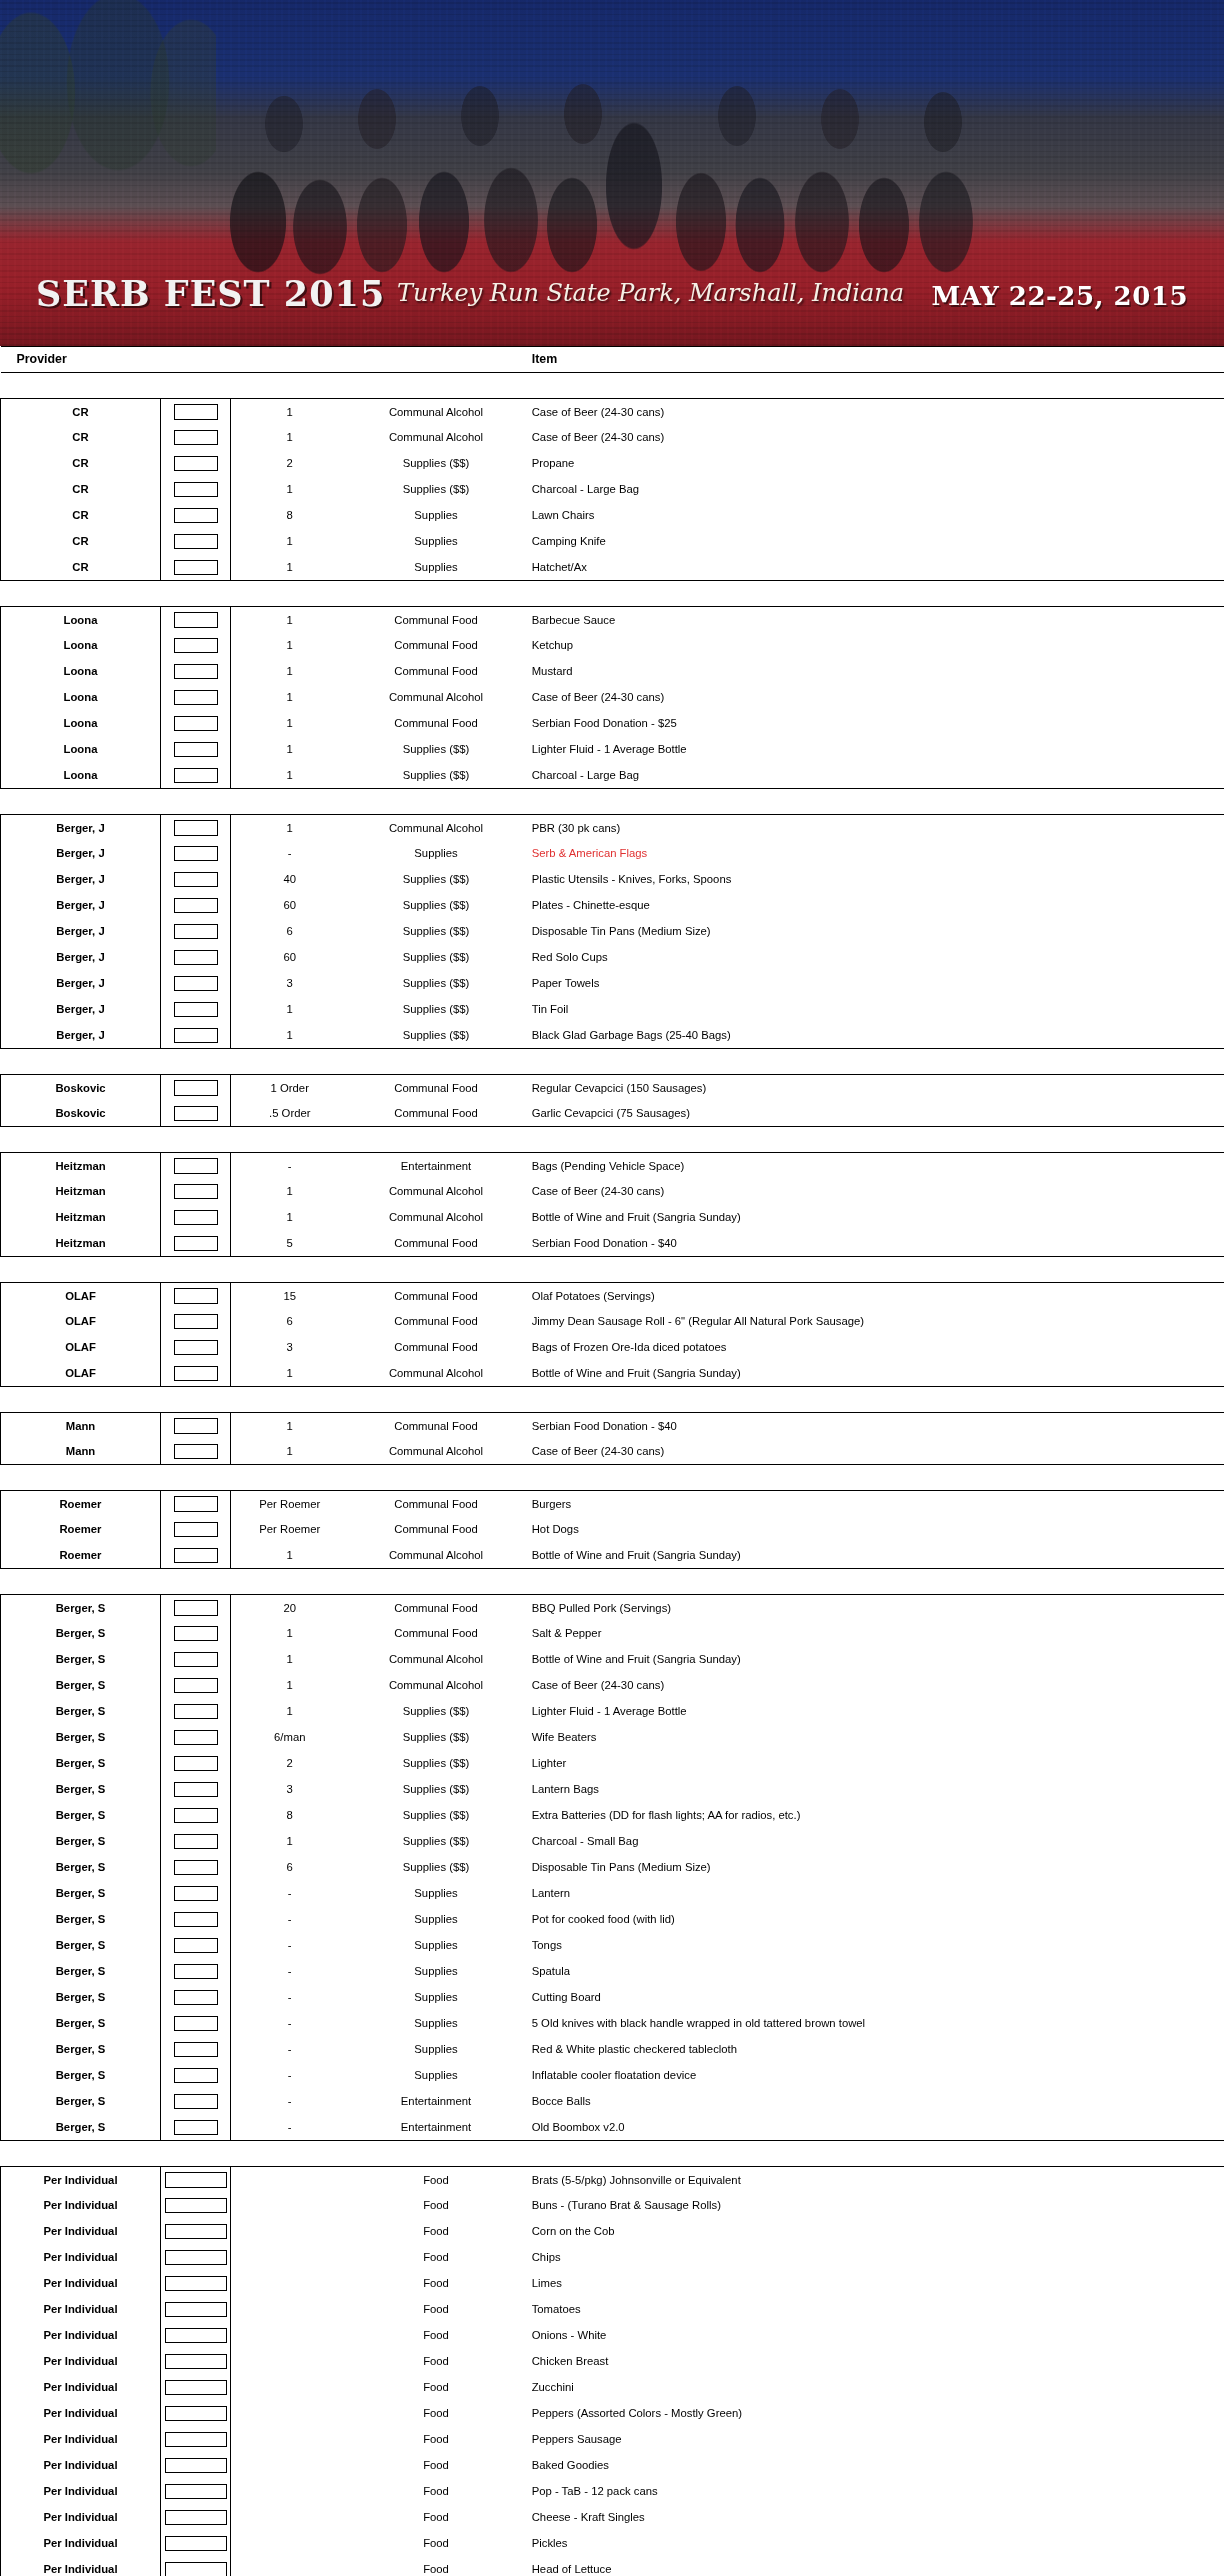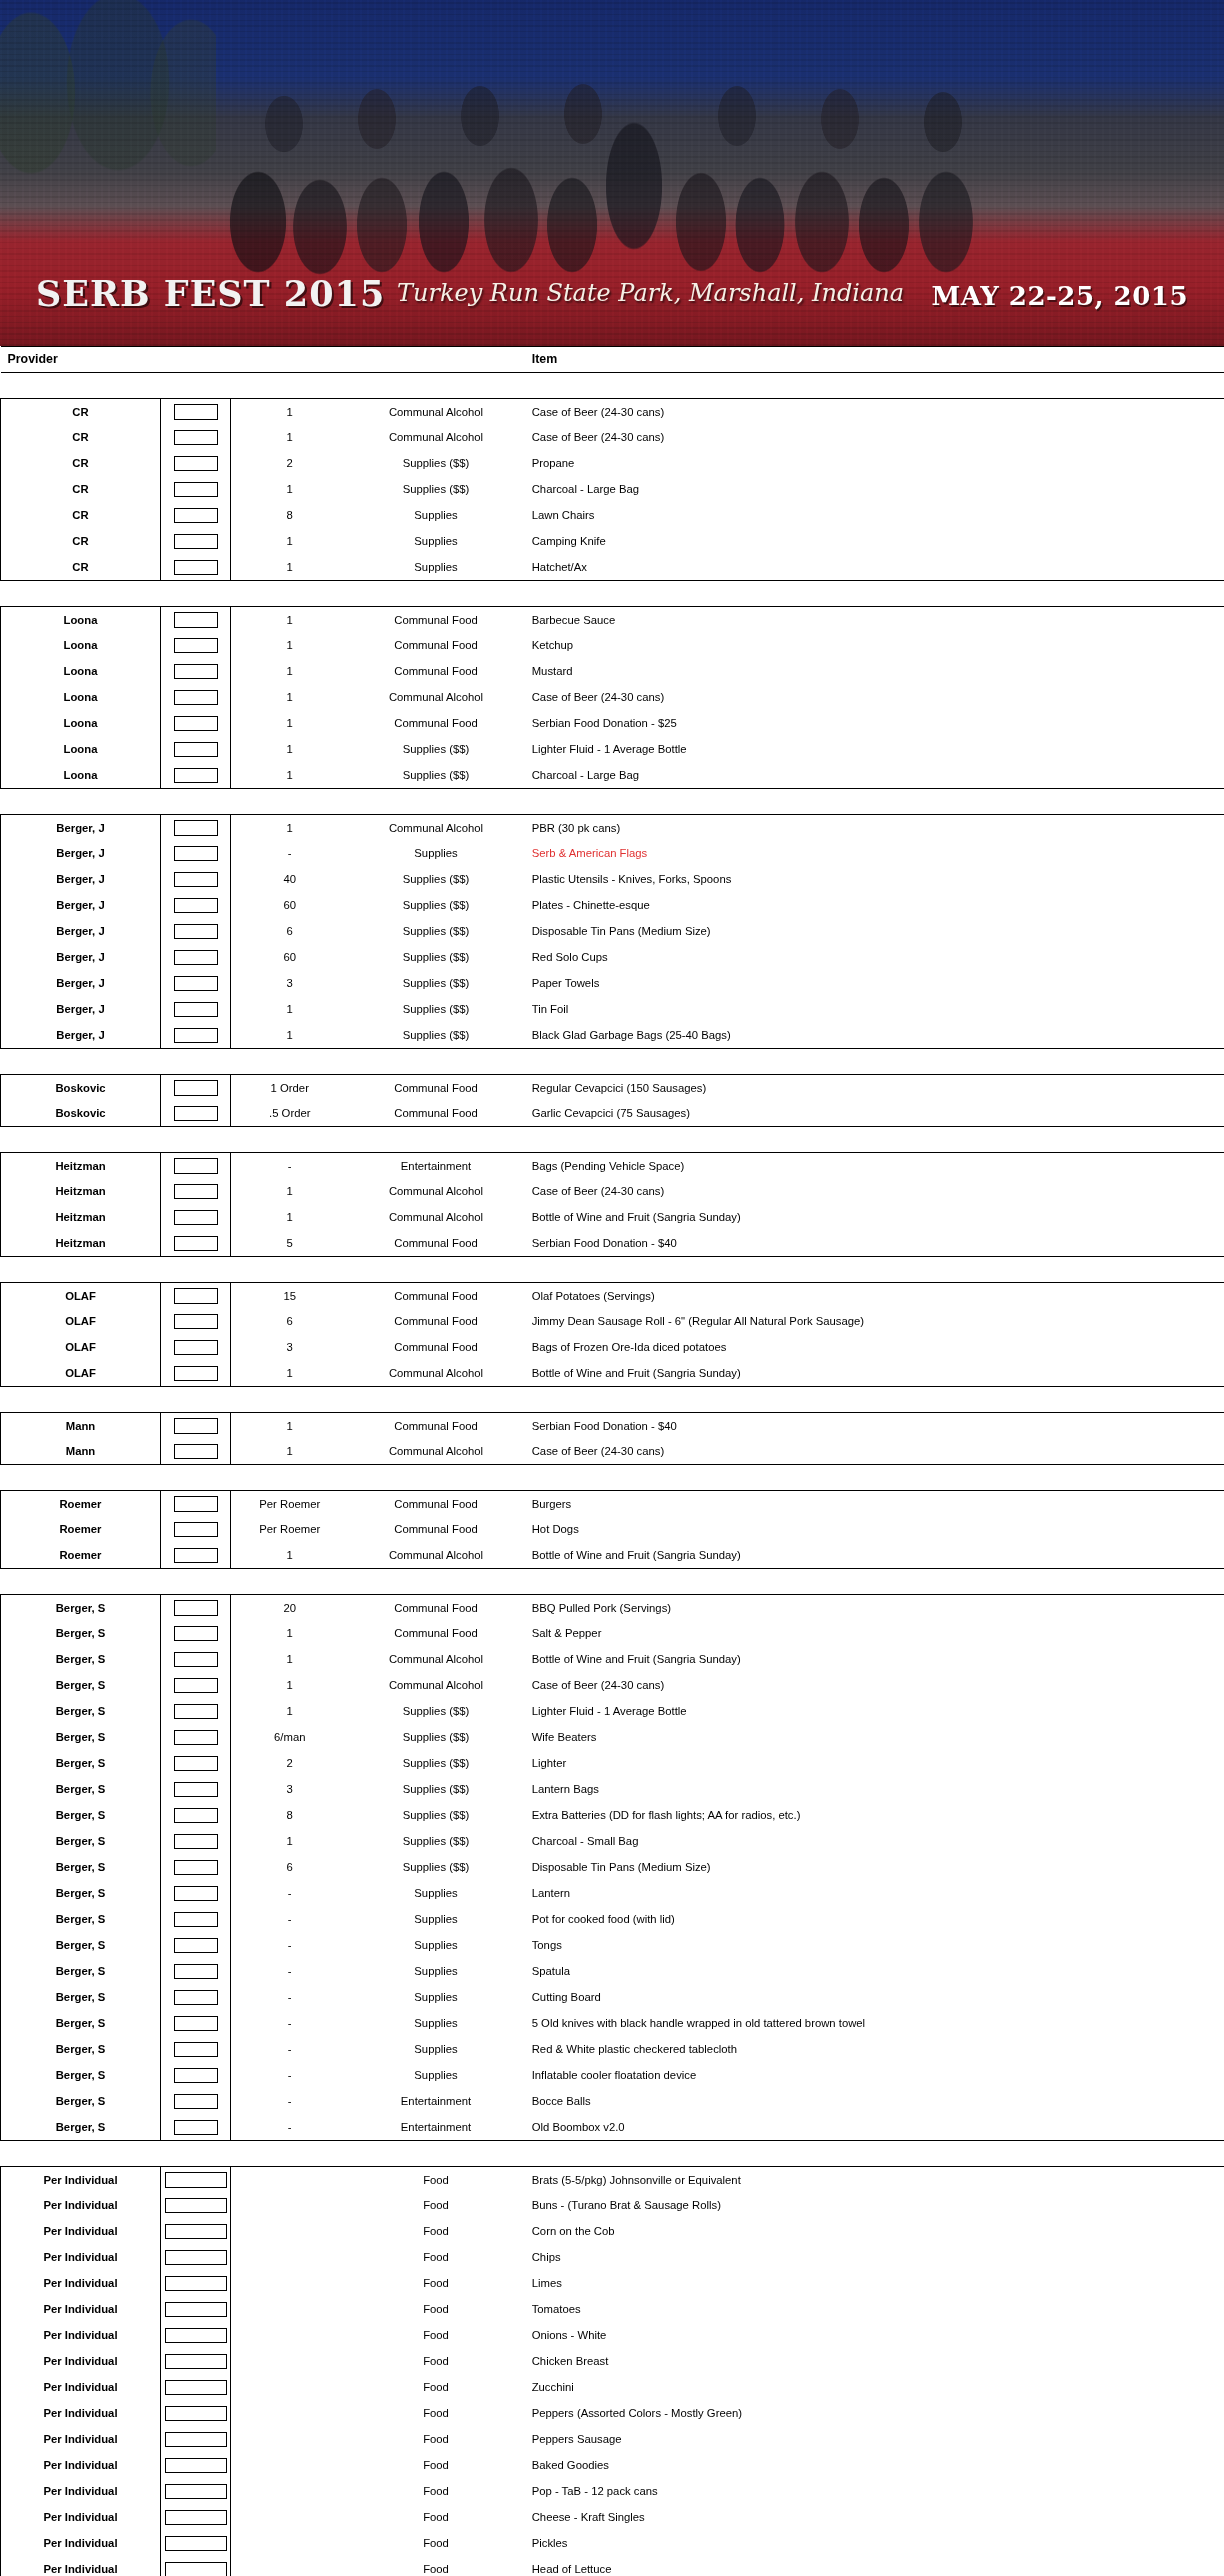--- a/index.html
+++ b/index.html
@@ -131,21 +131,21 @@
   col.c-type     { width: 175px; }
   col.c-item     { width: 701px; }
 
   .hdr td {
     border-top: 1.5px solid #000;
     border-bottom: 1.5px solid #000;
     font-weight: bold;
     font-size: 12.4px;
     height: 28px;
   }
-  .hdr .lbl-provider { padding-left: 7px; }
+  .hdr .lbl-provider { padding-left: 16px; }
   .hdr .lbl-item { padding-left: 8.2px; }
 
   
   .spacer td { height: 19.6px; border: none; background: #ffffff; }
 
   
   .row td { border: none; }
   .row .cell-provider {
     text-align: center;
     font-weight: bold;

